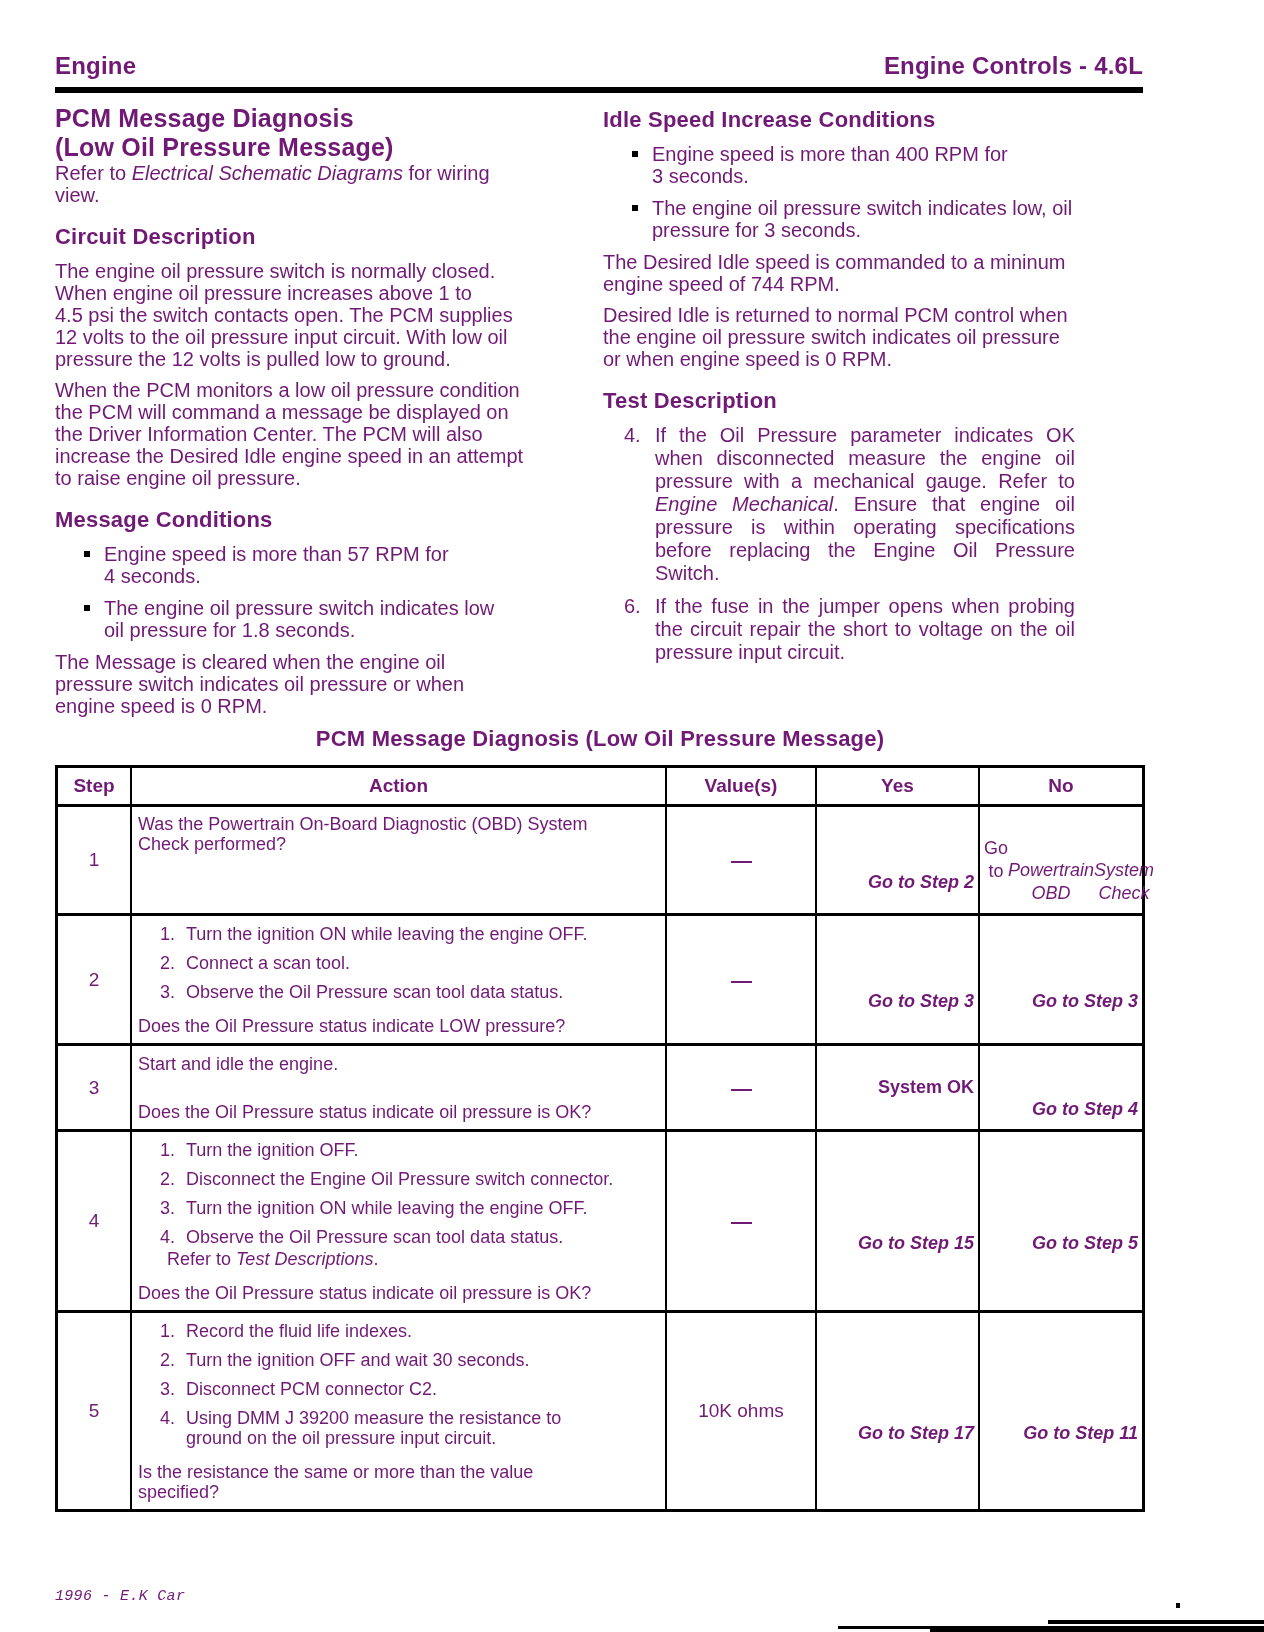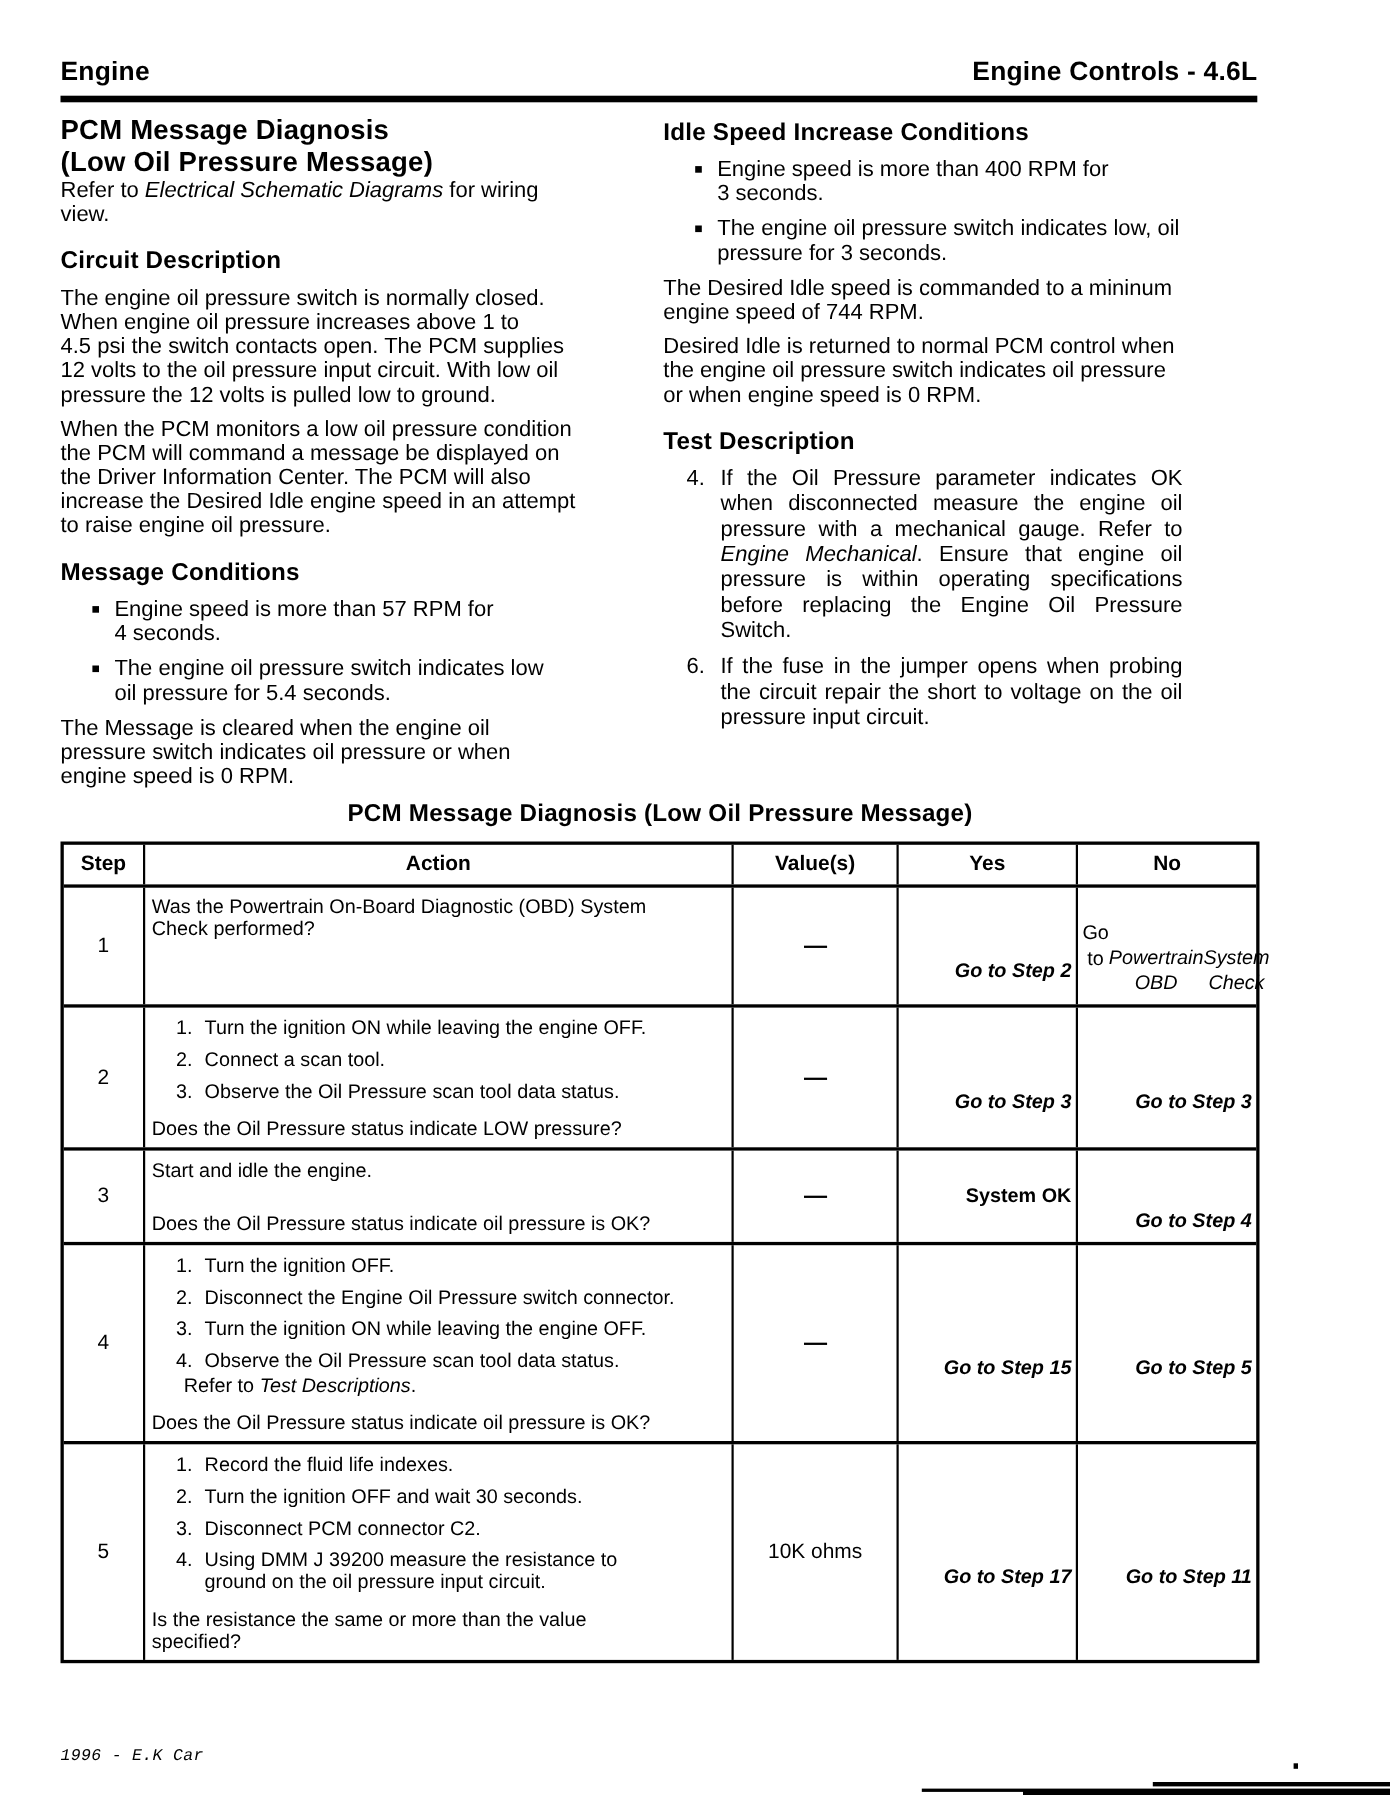--- a/index.html
+++ b/index.html
@@ -1,20 +1,20 @@
 <!DOCTYPE html>
 <html><head>
 <meta charset="utf-8">
 <style>
   * { margin:0; padding:0; box-sizing:border-box; }
   html,body { background:#e8e8e8; }
   .page {
     position:relative; width:1264px; height:1632px; margin:0 auto;
     background:#ffffff; overflow:hidden;
-    font-family:"Liberation Sans", sans-serif; color:#000000;
+    font-family:"Liberation Sans", sans-serif; color:#701a75;
   }
   
   .header {
     position:absolute; left:55px; width:1088px; top:52px;
     display:flex; justify-content:space-between; align-items:flex-end;
     font-size:24px; font-weight:700; letter-spacing:.2px;
     padding-bottom:7px; border-bottom:6px solid #000;
   }
   
   .columns { position:absolute; left:55px; width:1090px; top:104px; display:flex; }
@@ -106,21 +106,21 @@
 the PCM will command a message be displayed on
 the Driver Information Center. The PCM will also
 increase the Desired Idle engine speed in an attempt
 to raise engine oil pressure.</p>
 
       <h3 class="sec">Message Conditions</h3>
       <ul class="blist">
         <li><span class="dot"></span><span>Engine speed is more than 57 RPM for
 4 seconds.</span></li>
         <li><span class="dot"></span><span>The engine oil pressure switch indicates low
-oil pressure for 5.4 seconds.</span></li>
+oil pressure for 1.8 seconds.</span></li>
       </ul>
       <p class="body plines">The Message is cleared when the engine oil
 pressure switch indicates oil pressure or when
 engine speed is 0 RPM.</p>
     </div>
 
     <div class="col-right">
       <h3 class="sec">Idle Speed Increase Conditions</h3>
       <ul class="blist">
         <li><span class="dot"></span><span>Engine speed is more than 400 RPM for

